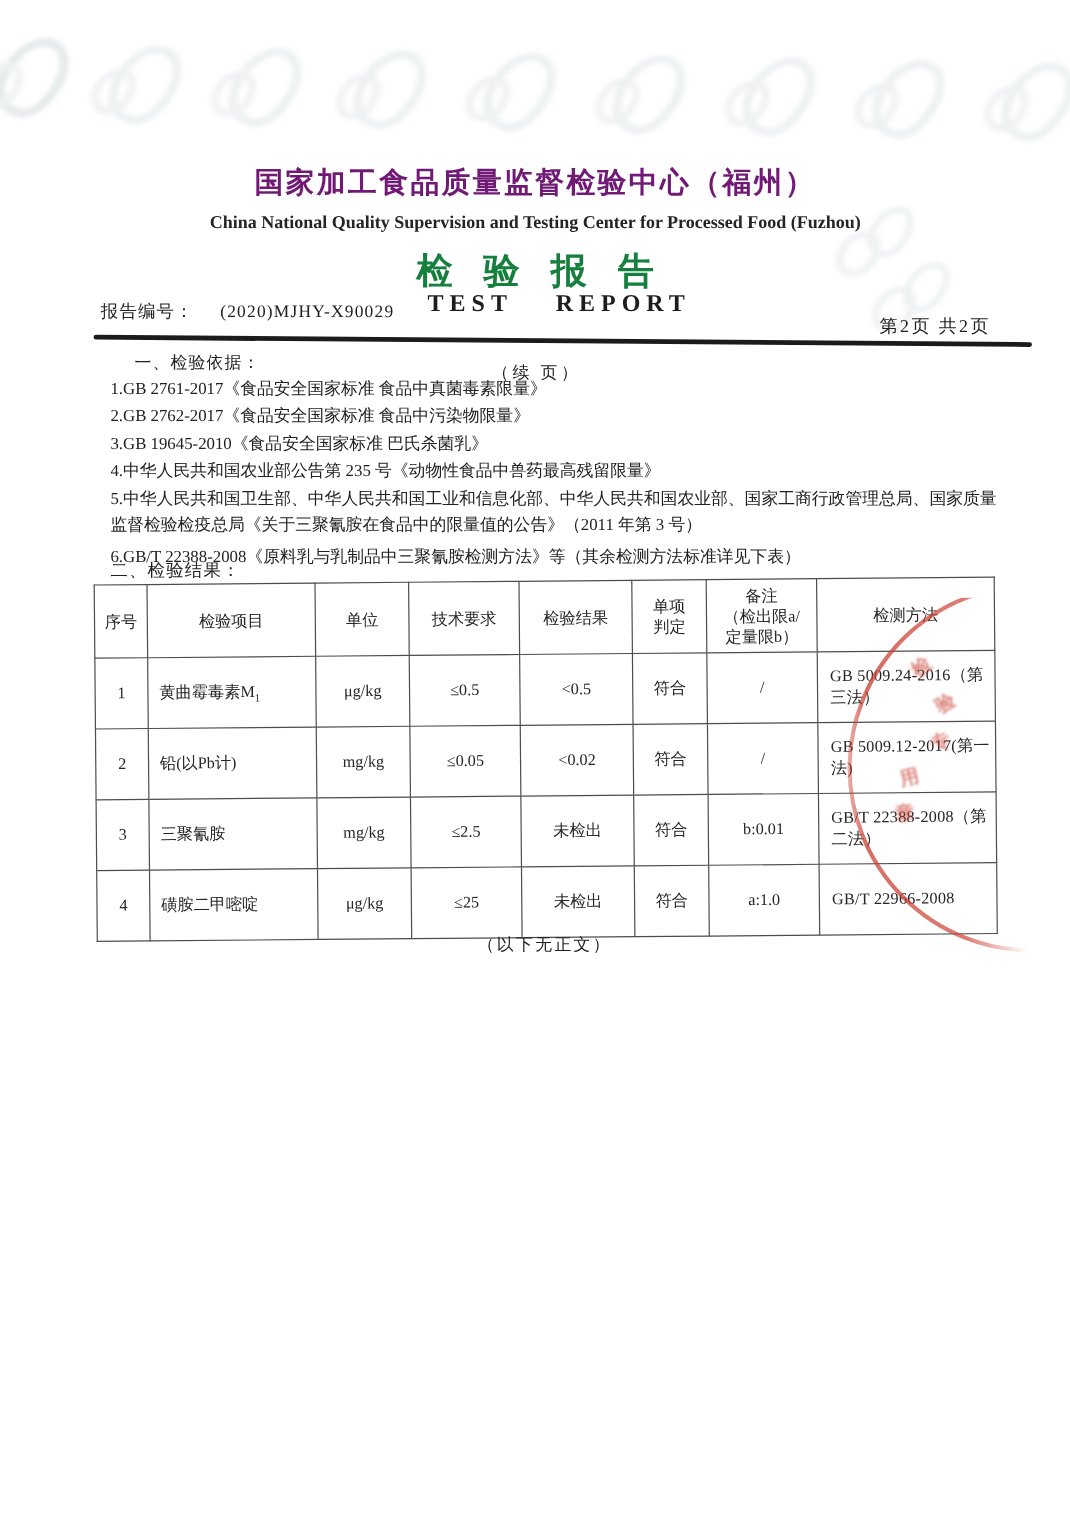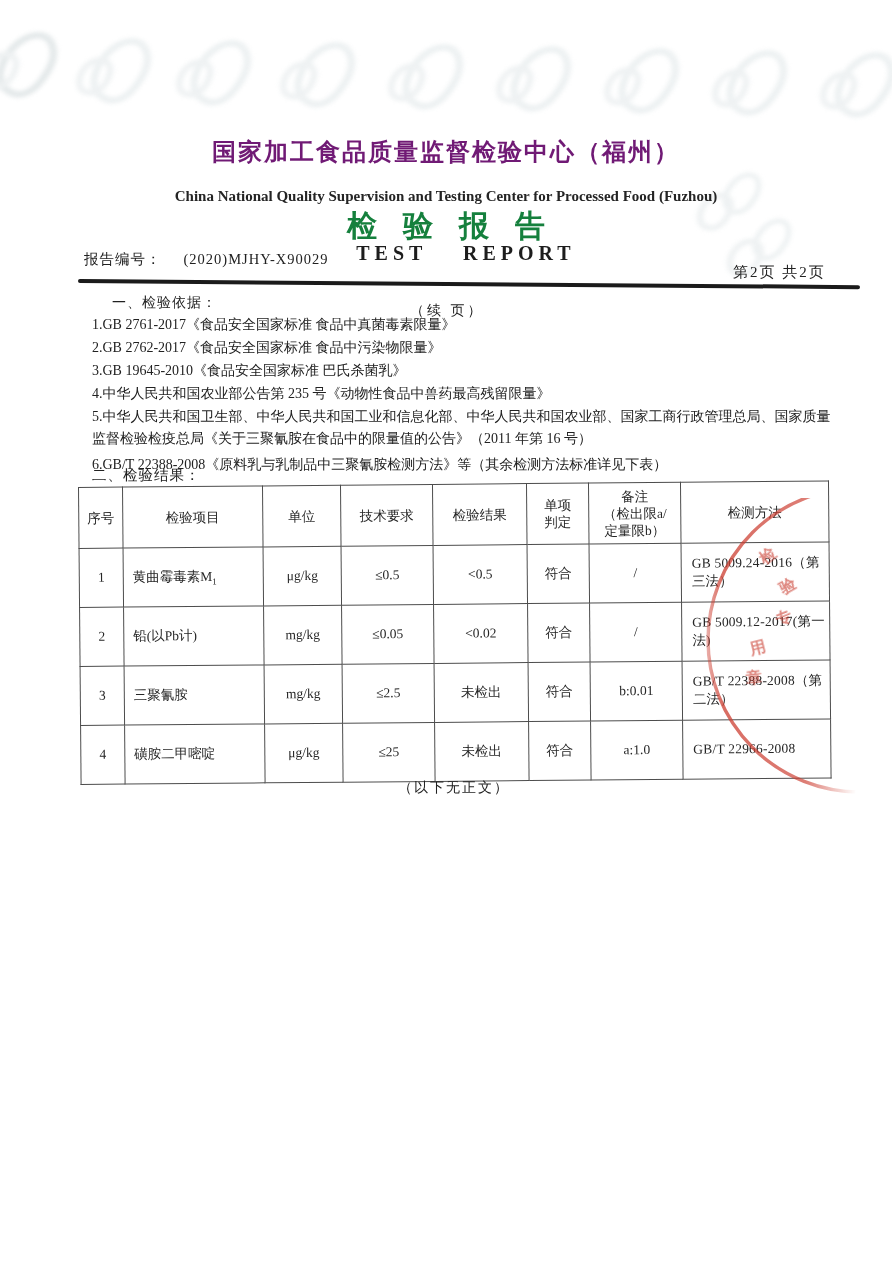--- a/index.html
+++ b/index.html
@@ -31,21 +31,21 @@
   }
   .wm.dark{border-color:#e4e9ea;}
   .wm.tiny{width:22px;height:36px;border-width:5px;}
   
   .title-cn{
     position:absolute;left:0;top:136px;width:892px;
     text-align:center;font-size:24px;font-weight:bold;
     letter-spacing:2px;color:#701a75;
   }
   .title-en{
-    position:absolute;left:0;top:188px;width:892px;
+    position:absolute;left:0;top:178px;width:892px;
     text-align:center;font-size:15px;font-weight:bold;color:#242424;
   }
   .doc-title-cn{
     position:absolute;left:0;top:206px;width:892px;
     text-align:center;font-size:30px;font-weight:bold;
     letter-spacing:26px;text-indent:26px;color:#15803d;
   }
   .doc-title-en{
     position:absolute;left:0;top:242px;width:892px;
     text-align:center;font-size:20px;font-weight:bold;
@@ -145,21 +145,21 @@
   <div class="continuation">（续 页）</div>
   <div class="page-indicator">第2页  共2页</div>
   <div class="rule"></div>
 
   <div class="basis-heading">一、检验依据：</div>
   <div class="basis-list">
     <div>1.GB 2761-2017《食品安全国家标准 食品中真菌毒素限量》</div>
     <div>2.GB 2762-2017《食品安全国家标准 食品中污染物限量》</div>
     <div>3.GB 19645-2010《食品安全国家标准 巴氏杀菌乳》</div>
     <div>4.中华人民共和国农业部公告第 235 号《动物性食品中兽药最高残留限量》</div>
-    <div>5.中华人民共和国卫生部、中华人民共和国工业和信息化部、中华人民共和国农业部、国家工商行政管理总局、国家质量监督检验检疫总局《关于三聚氰胺在食品中的限量值的公告》（2011 年第 16 号）</div>
+    <div>5.中华人民共和国卫生部、中华人民共和国工业和信息化部、中华人民共和国农业部、国家工商行政管理总局、国家质量监督检验检疫总局《关于三聚氰胺在食品中的限量值的公告》（2011 年第 3 号）</div>
     <div class="gap">6.GB/T 22388-2008《原料乳与乳制品中三聚氰胺检测方法》等（其余检测方法标准详见下表）</div>
   </div>
 
   <div class="result-heading">二、检验结果：</div>
 
   <div class="tbl-wrap">
     <table>
       <colgroup>
         <col class="c0">
           <col class="c1">

